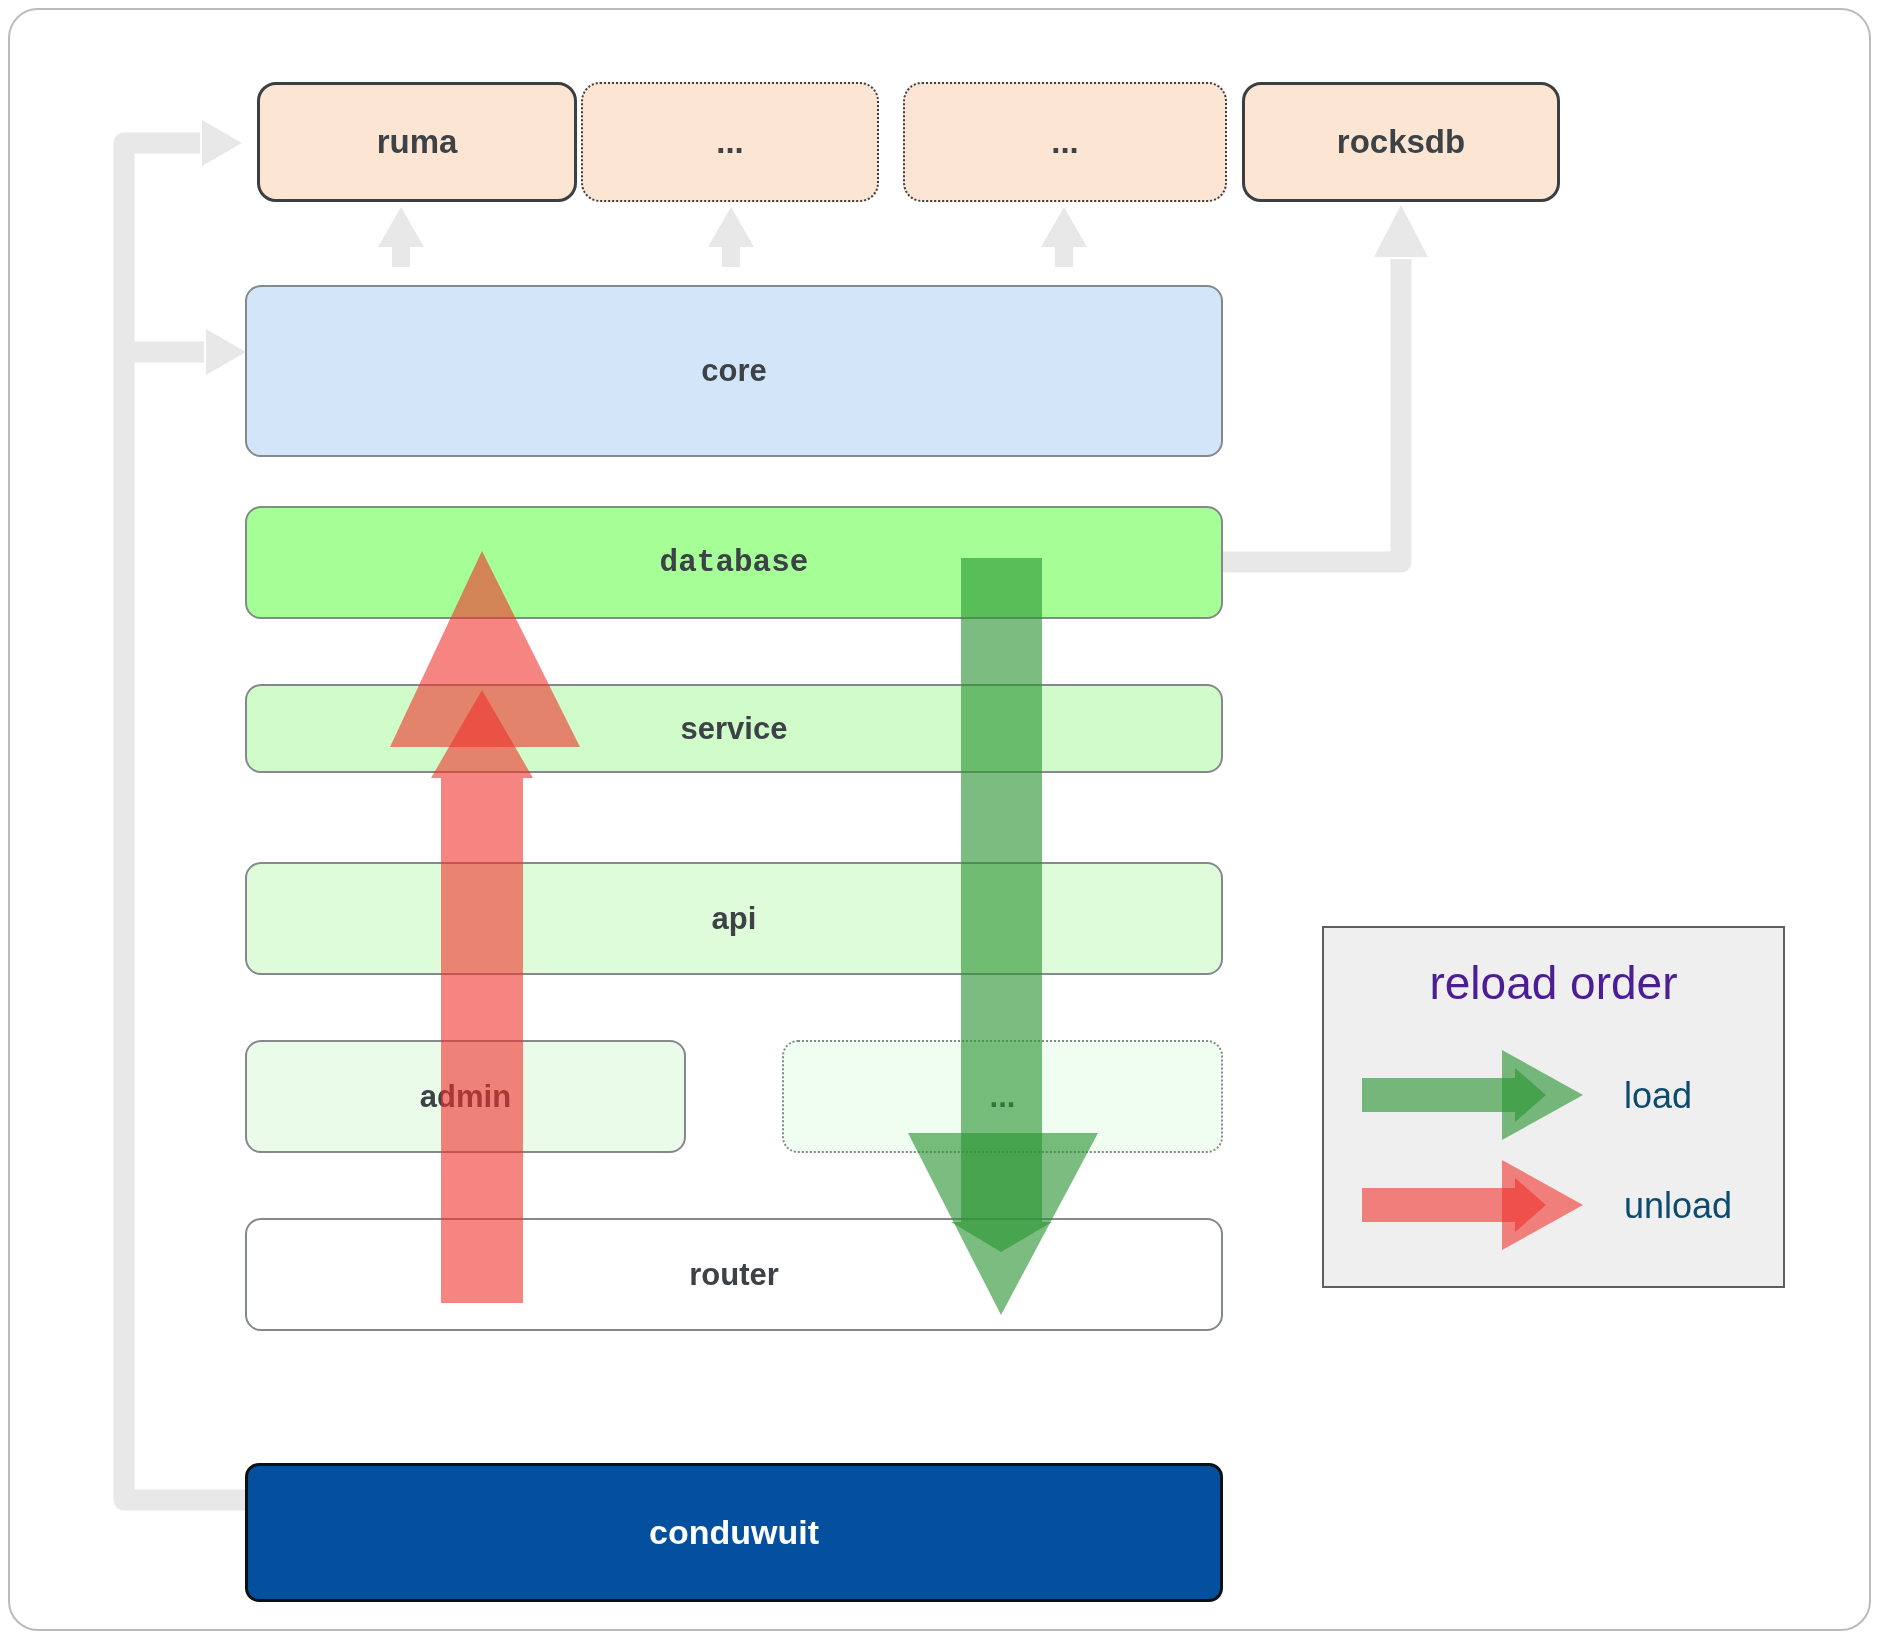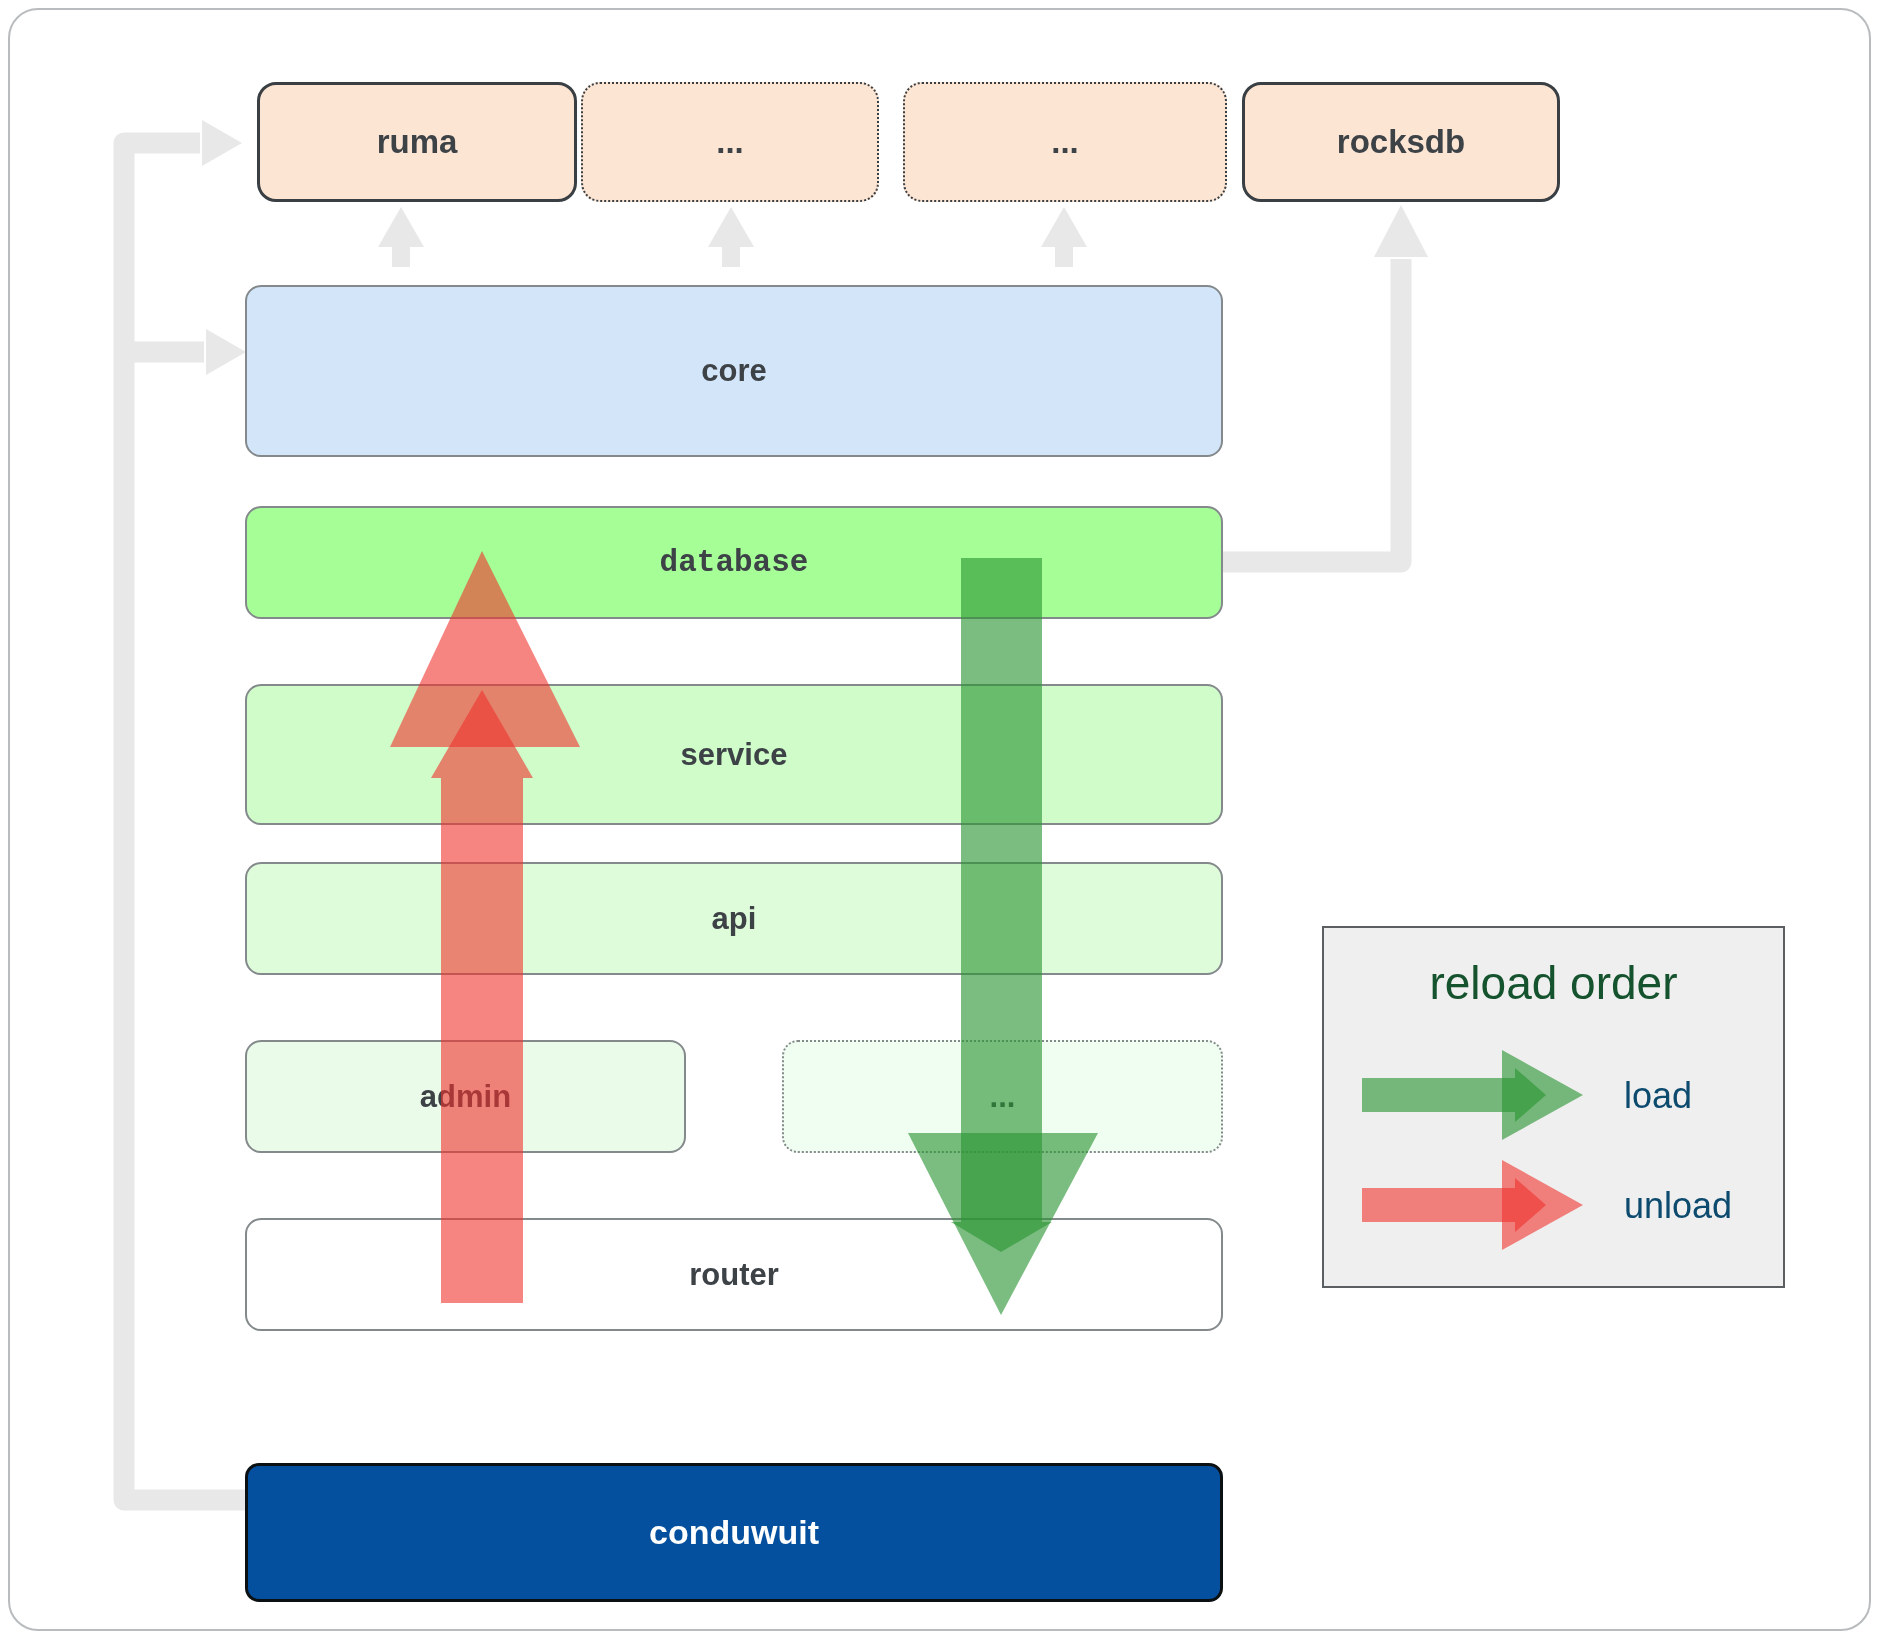--- a/index.html
+++ b/index.html
@@ -12,21 +12,21 @@
   #arrows{z-index:3;pointer-events:none;}
   .box{position:absolute;box-sizing:border-box;display:flex;align-items:center;justify-content:center;
        border-radius:16px;font-weight:600;font-size:31px;color:#3d4247;z-index:2;}
   .toprow{border-radius:19px;font-size:33px;background:#fde5d4;}
   .solid-dark{border:3px solid #3a3f43;}
   .dotted-dark{border:2px dotted #3a3f43;}
   .gray-border{border:2px solid #84898c;}
   .dotted-gray{border:2px dotted #84898c;}
   #legend{position:absolute;left:1322px;top:926px;width:463px;height:362px;box-sizing:border-box;
           background:#efefef;border:2px solid #5b5f62;z-index:2;}
-  #legend .title{margin-top:28px;text-align:center;font-size:46px;font-weight:500;color:#14532d;}
+  #legend .title{margin-top:28px;text-align:center;font-size:46px;font-weight:500;color:#4c1d95;}
   .legend-label{position:absolute;font-size:36px;color:#0c4a6e;font-weight:500;}
   #app-box{border-radius:14px;border:3px solid #0b1013;background:#05509e;color:#ffffff;font-size:34px;}
 </style>
 </head>
 <body>
 
 <div id="stage">
   <div id="frame"></div>
 
   <svg id="connectors" class="layer" width="1883" height="1643">
@@ -68,21 +68,21 @@
   <div class="box toprow solid-dark" style="left:1242px;top:82px;width:318px;height:120px;">
     <span>rocksdb</span>
   </div>
 
   <div class="box gray-border" style="left:245px;top:265px;width:978px;height:172px;background:#d3e6f9;margin-top:20px;">
     <span>core</span>
   </div>
   <div class="box gray-border" style="left:245px;top:506px;width:978px;height:113px;background:#a6fe97;font-family:Liberation Mono, monospace;">
     <span>database</span>
   </div>
-  <div class="box gray-border" style="left:245px;top:684px;width:978px;height:141px;background:#cffcc9;">
+  <div class="box gray-border" style="left:245px;top:684px;width:978px;height:89px;background:#cffcc9;">
     <span>service</span>
   </div>
   <div class="box gray-border" style="left:245px;top:862px;width:978px;height:113px;background:#dffcda;">
     <span>api</span>
   </div>
 
   <div class="box gray-border" style="left:245px;top:1040px;width:441px;height:113px;background:#ebfbe9;">
     <span>admin</span>
   </div>
   <div class="box dotted-gray" style="left:782px;top:1040px;width:441px;height:113px;background:#f0fdf1;">

